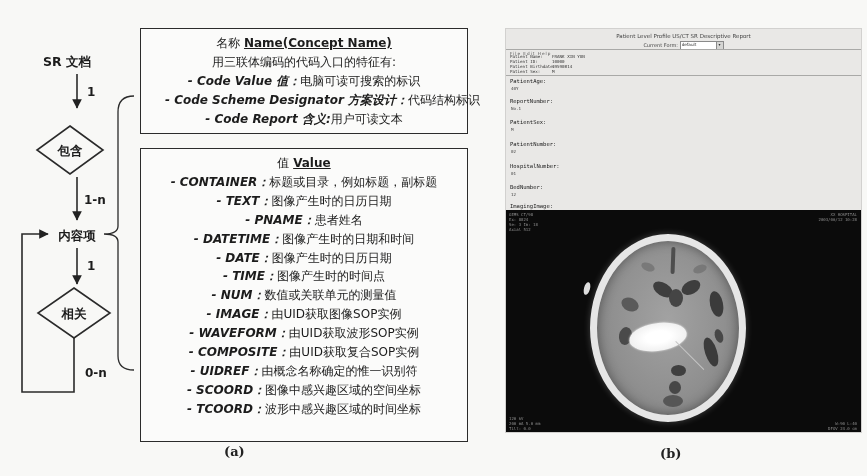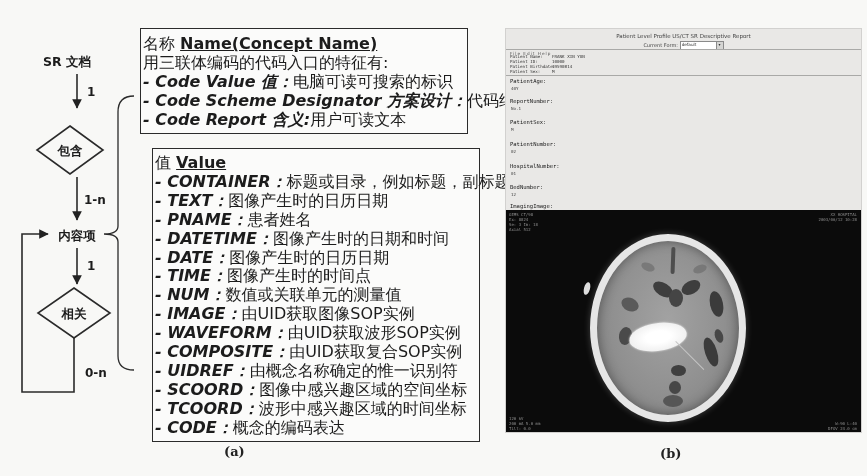--- a/index.html
+++ b/index.html
@@ -6,23 +6,23 @@
   .page{position:relative;width:867px;height:476px;background:#f8f8f6;overflow:hidden;
         font-family:"DejaVu Sans","Liberation Sans",sans-serif;color:#1c1c1c;}
   
   .flow{position:absolute;left:0;top:0;}
   .flow text{font-family:"DejaVu Sans","Liberation Sans",sans-serif;fill:#1c1c1c;font-size:12.5px;font-weight:600;}
   .flow text.num{font-size:12px;font-weight:700;}
   .flow .ln{stroke:#2a2a2a;stroke-width:1.6;fill:none;}
   .flow .thin{stroke:#2a2a2a;stroke-width:1.3;fill:none;}
   
   .box{position:absolute;left:140px;width:328px;border:1.6px solid #2b2b2b;background:#fbfbfa;
-       padding:5px 2px;font-size:16px;box-sizing:border-box;}
+       padding:5px 24px;font-size:12px;box-sizing:border-box;text-align:center;}
   .box1{top:28px;height:106px;line-height:19px;}
-  .box2{top:148px;height:294px;line-height:18.9px;margin-left:12px;}
+  .box2{top:148px;height:294px;line-height:18.9px;}
   .box .ln{white-space:nowrap;}
   .box b{font-weight:700;font-style:italic;}
   .bu{font-weight:700;text-decoration:underline;}
   .cap{position:absolute;font-family:"DejaVu Serif","Liberation Serif",serif;font-weight:700;font-size:13px;color:#222;}
   
   .panel{position:absolute;left:505px;top:28px;width:357px;height:405px;background:#e9e8e6;
          border:1px solid #d2d1cf;box-sizing:border-box;overflow:hidden;}
   .p-title{position:absolute;top:4px;left:0;width:100%;text-align:center;font-size:5.5px;color:#454545;}
   .p-form{position:absolute;top:12px;left:0;width:100%;text-align:center;font-size:5px;color:#454545;}
   .p-select{display:inline-block;width:40px;height:7px;background:#fff;border:1px solid #8a8a8a;
@@ -97,21 +97,20 @@
     <div class="ln"><b>- DATETIME：</b><span>图像产生时的日期和时间</span></div>
     <div class="ln"><b>- DATE：</b><span>图像产生时的日历日期</span></div>
     <div class="ln"><b>- TIME：</b><span>图像产生时的时间点</span></div>
     <div class="ln"><b>- NUM：</b><span>数值或关联单元的测量值</span></div>
     <div class="ln"><b>- IMAGE：</b><span>由UID获取图像SOP实例</span></div>
     <div class="ln"><b>- WAVEFORM：</b><span>由UID获取波形SOP实例</span></div>
     <div class="ln"><b>- COMPOSITE：</b><span>由UID获取复合SOP实例</span></div>
     <div class="ln"><b>- UIDREF：</b><span>由概念名称确定的惟一识别符</span></div>
     <div class="ln"><b>- SCOORD：</b><span>图像中感兴趣区域的空间坐标</span></div>
     <div class="ln"><b>- TCOORD：</b><span>波形中感兴趣区域的时间坐标</span></div>
-    <div class="ln"><b>- CODE：</b><span>概念的编码表达</span></div>
   </div>
 
   <div class="cap" style="left:224px;top:444px;">(a)</div>
 
   <div class="panel">
     <div class="p-title">Patient Level Profile US/CT SR Descriptive Report</div>
     <div class="p-form">
       <span>Current Form:</span>
       <span class="p-select">
         <span>default</span>

